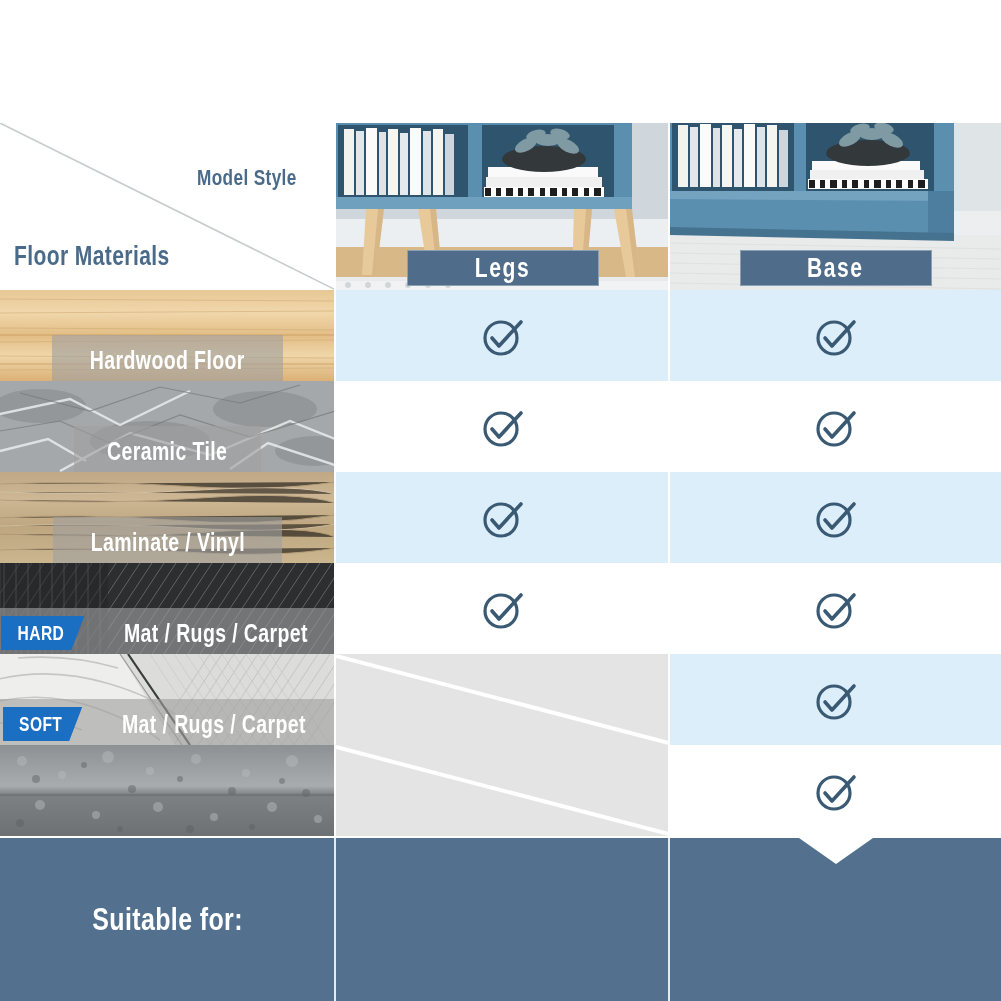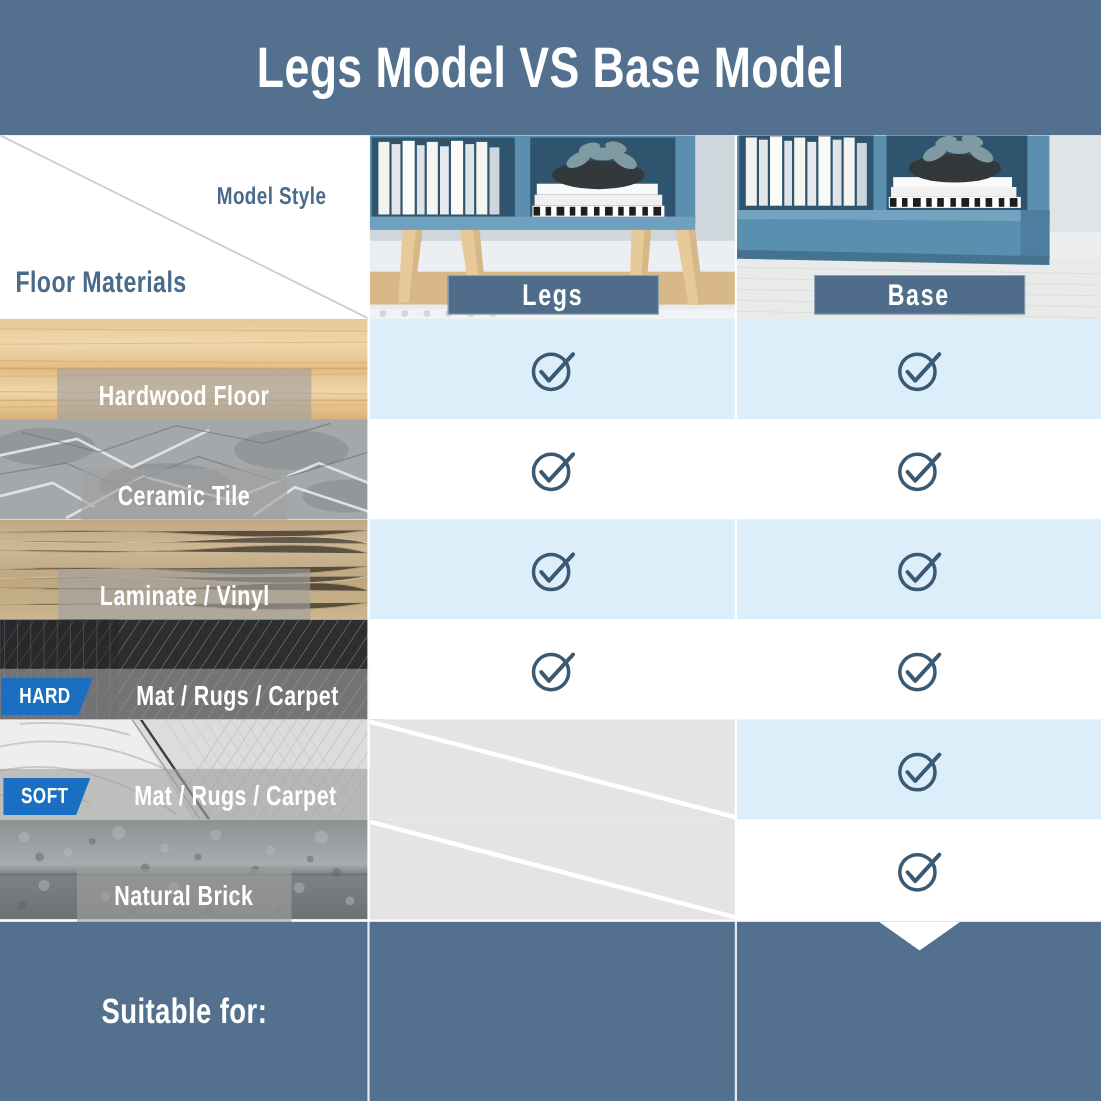--- a/index.html
+++ b/index.html
@@ -103,25 +103,20 @@
   .notch{position:absolute;top:0;left:50%;transform:translateX(-50%);width:74px;height:26px;}
   .f-head{position:absolute;top:34px;left:0;right:0;text-align:center;color:#ffffff;font-size:21px;}
   .f-body{position:absolute;top:72px;left:22px;right:22px;color:#ffffff;font-size:17.5px;line-height:27px;}
   .f-body .cond{display:block;}
 </style>
 </head>
 <body>
 
 <div class="sheet">
 
-  <div class="titlebar">
-    <div class="title">
-      <span class="cond">Legs Model  VS Base Model</span>
-    </div>
-  </div>
 
   <div class="grid">
 
     <div class="col-label">
 
       <div class="corner">
         <svg class="diag" viewBox="0 0 360 180" preserveAspectRatio="none">
           <line x1="6" y1="4" x2="352" y2="176" stroke="#c9ccd0" stroke-width="1.6"></line>
         </svg>
         <div class="corner-top">
@@ -384,25 +379,20 @@
                 <circle cx="232" cy="46" r="4"></circle>
                 <circle cx="282" cy="36" r="3"></circle>
               <circle cx="20" cy="78" r="4"></circle>
                 <circle cx="120" cy="84" r="3"></circle>
                 <circle cx="190" cy="84" r="4"></circle>
               <circle cx="252" cy="82" r="3"></circle>
                 <circle cx="306" cy="48" r="4"></circle>
             </g>
             <line x1="0" y1="50" x2="335" y2="50" stroke="#6a6d6f" stroke-width="2.5" opacity=".55"></line>
           </svg>
-        </div>
-        <div class="sw-label">
-          <div class="sw-plate">
-            <span class="txt cond">Natural Brick</span>
-          </div>
         </div>
       </div>
     </div>
 
     <div class="col-legs">
       <div class="hdr-cell">
         <div class="photo">
           <svg width="333" height="167" viewBox="0 0 333 167" preserveAspectRatio="none">
             <rect width="333" height="167" fill="#dfe3e6"></rect>
             <rect x="0" y="0" width="333" height="96" fill="#cfd7dd"></rect>

